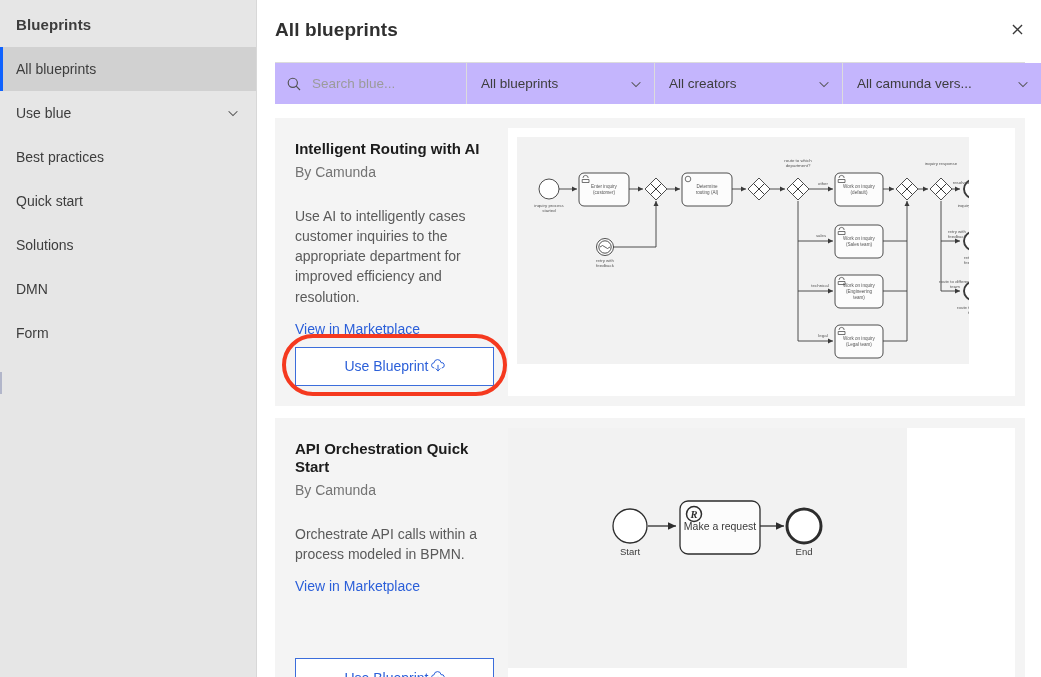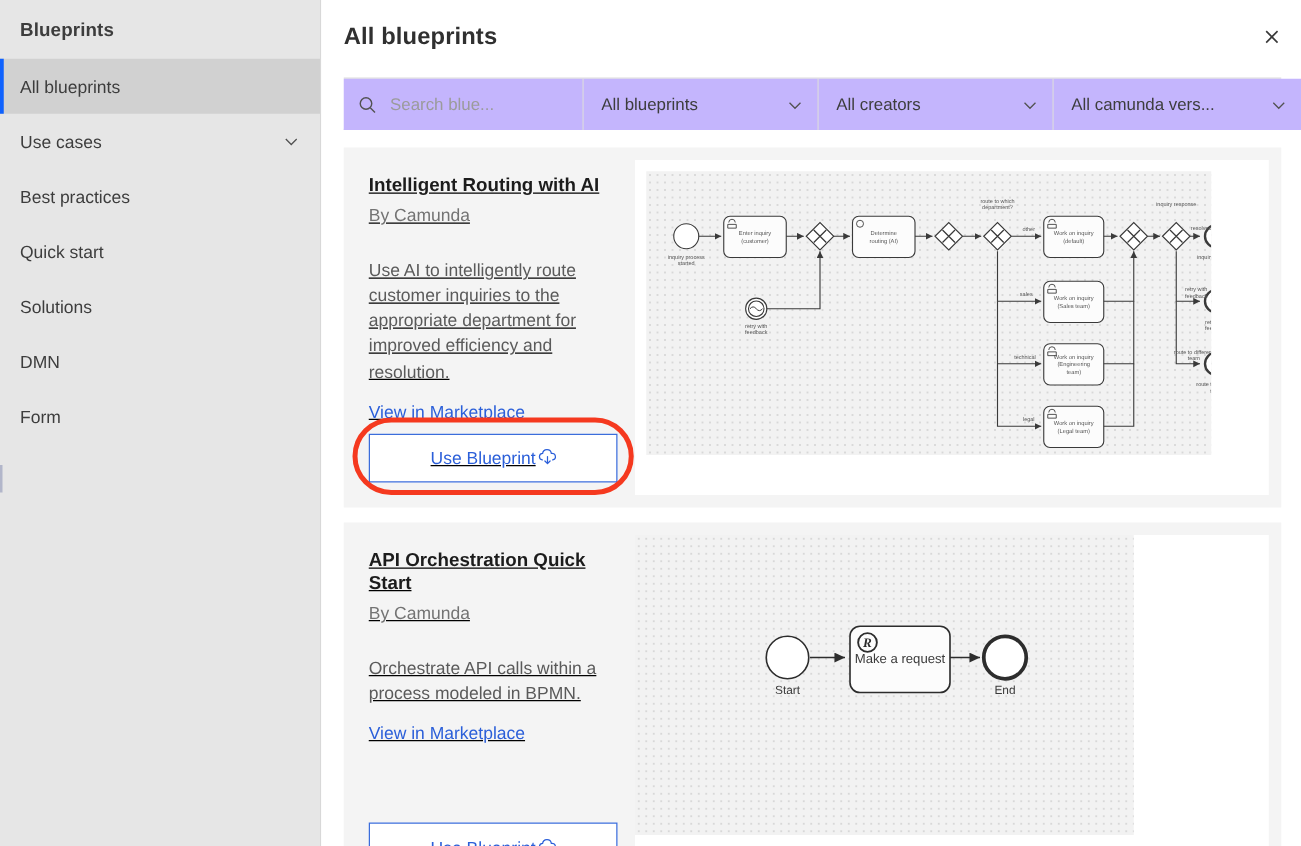--- a/index.html
+++ b/index.html
@@ -160,21 +160,20 @@
     top: 104px;
     bottom: 0;
     padding: 14px 16px 0 18px;
     overflow: hidden;
   }
   .card {
     background: #f4f4f4;
     display: flex;
     padding: 10px;
     margin-bottom: 12px;
-    text-decoration: underline;
   }
   .card.c1 { height: 288px; }
   .card.c2 { height: 300px; }
   .card-info {
     flex: 0 0 223px;
     padding: 12px 14px 10px 10px;
     display: flex;
     flex-direction: column;
     position: relative;
   }
@@ -274,21 +273,21 @@
 <div id="app">
 
   <aside id="sidebar">
     <div class="sb-title">Blueprints</div>
 
     <div class="sb-item active">
       <span class="sb-label">All blueprints</span>
     </div>
 
     <div class="sb-item">
-      <span class="sb-label">Use cases</span>
+      <span class="sb-label">Use blue</span>
       <span class="chev">
         <svg width="14" height="14" viewBox="0 0 16 16">
             <path d="M3 6 L8 11 L13 6" fill="none" stroke="#525252" stroke-width="1.2"></path>
           </svg>
       </span>
     </div>
 
     <div class="sb-item">
       <span class="sb-label">Best practices</span>
     </div>
@@ -361,21 +360,21 @@
         </span>
       </div>
     </div>
 
     <div class="cards">
 
       <article class="card c1">
         <div class="card-info">
           <h3 class="card-title">Intelligent Routing with AI</h3>
           <div class="card-author">By Camunda</div>
-          <p class="card-desc">Use AI to intelligently route customer inquiries to the appropriate department for improved efficiency and resolution.</p>
+          <p class="card-desc">Use AI to intelligently cases customer inquiries to the appropriate department for improved efficiency and resolution.</p>
           <a class="card-link">View in Marketplace</a>
           <button class="use-btn">
             <span>Use Blueprint</span>
             <span class="dl-icon">
               <svg width="18" height="18" viewBox="0 0 20 20">
                 <path d="M5.4 12.2a2.9 2.9 0 0 1 .25-5.78A3.9 3.9 0 0 1 13.4 6.3a2.95 2.95 0 0 1 1.2 5.9" fill="none" stroke="#2b5fd9" stroke-width="1.1" stroke-linecap="round"></path>
                 <path d="M10 9.2 V15.3 M7.7 13.1 L10 15.5 L12.3 13.1" fill="none" stroke="#2b5fd9" stroke-width="1.1" stroke-linecap="round" stroke-linejoin="round"></path>
               </svg>
             </span>
             <span class="annot"></span>

